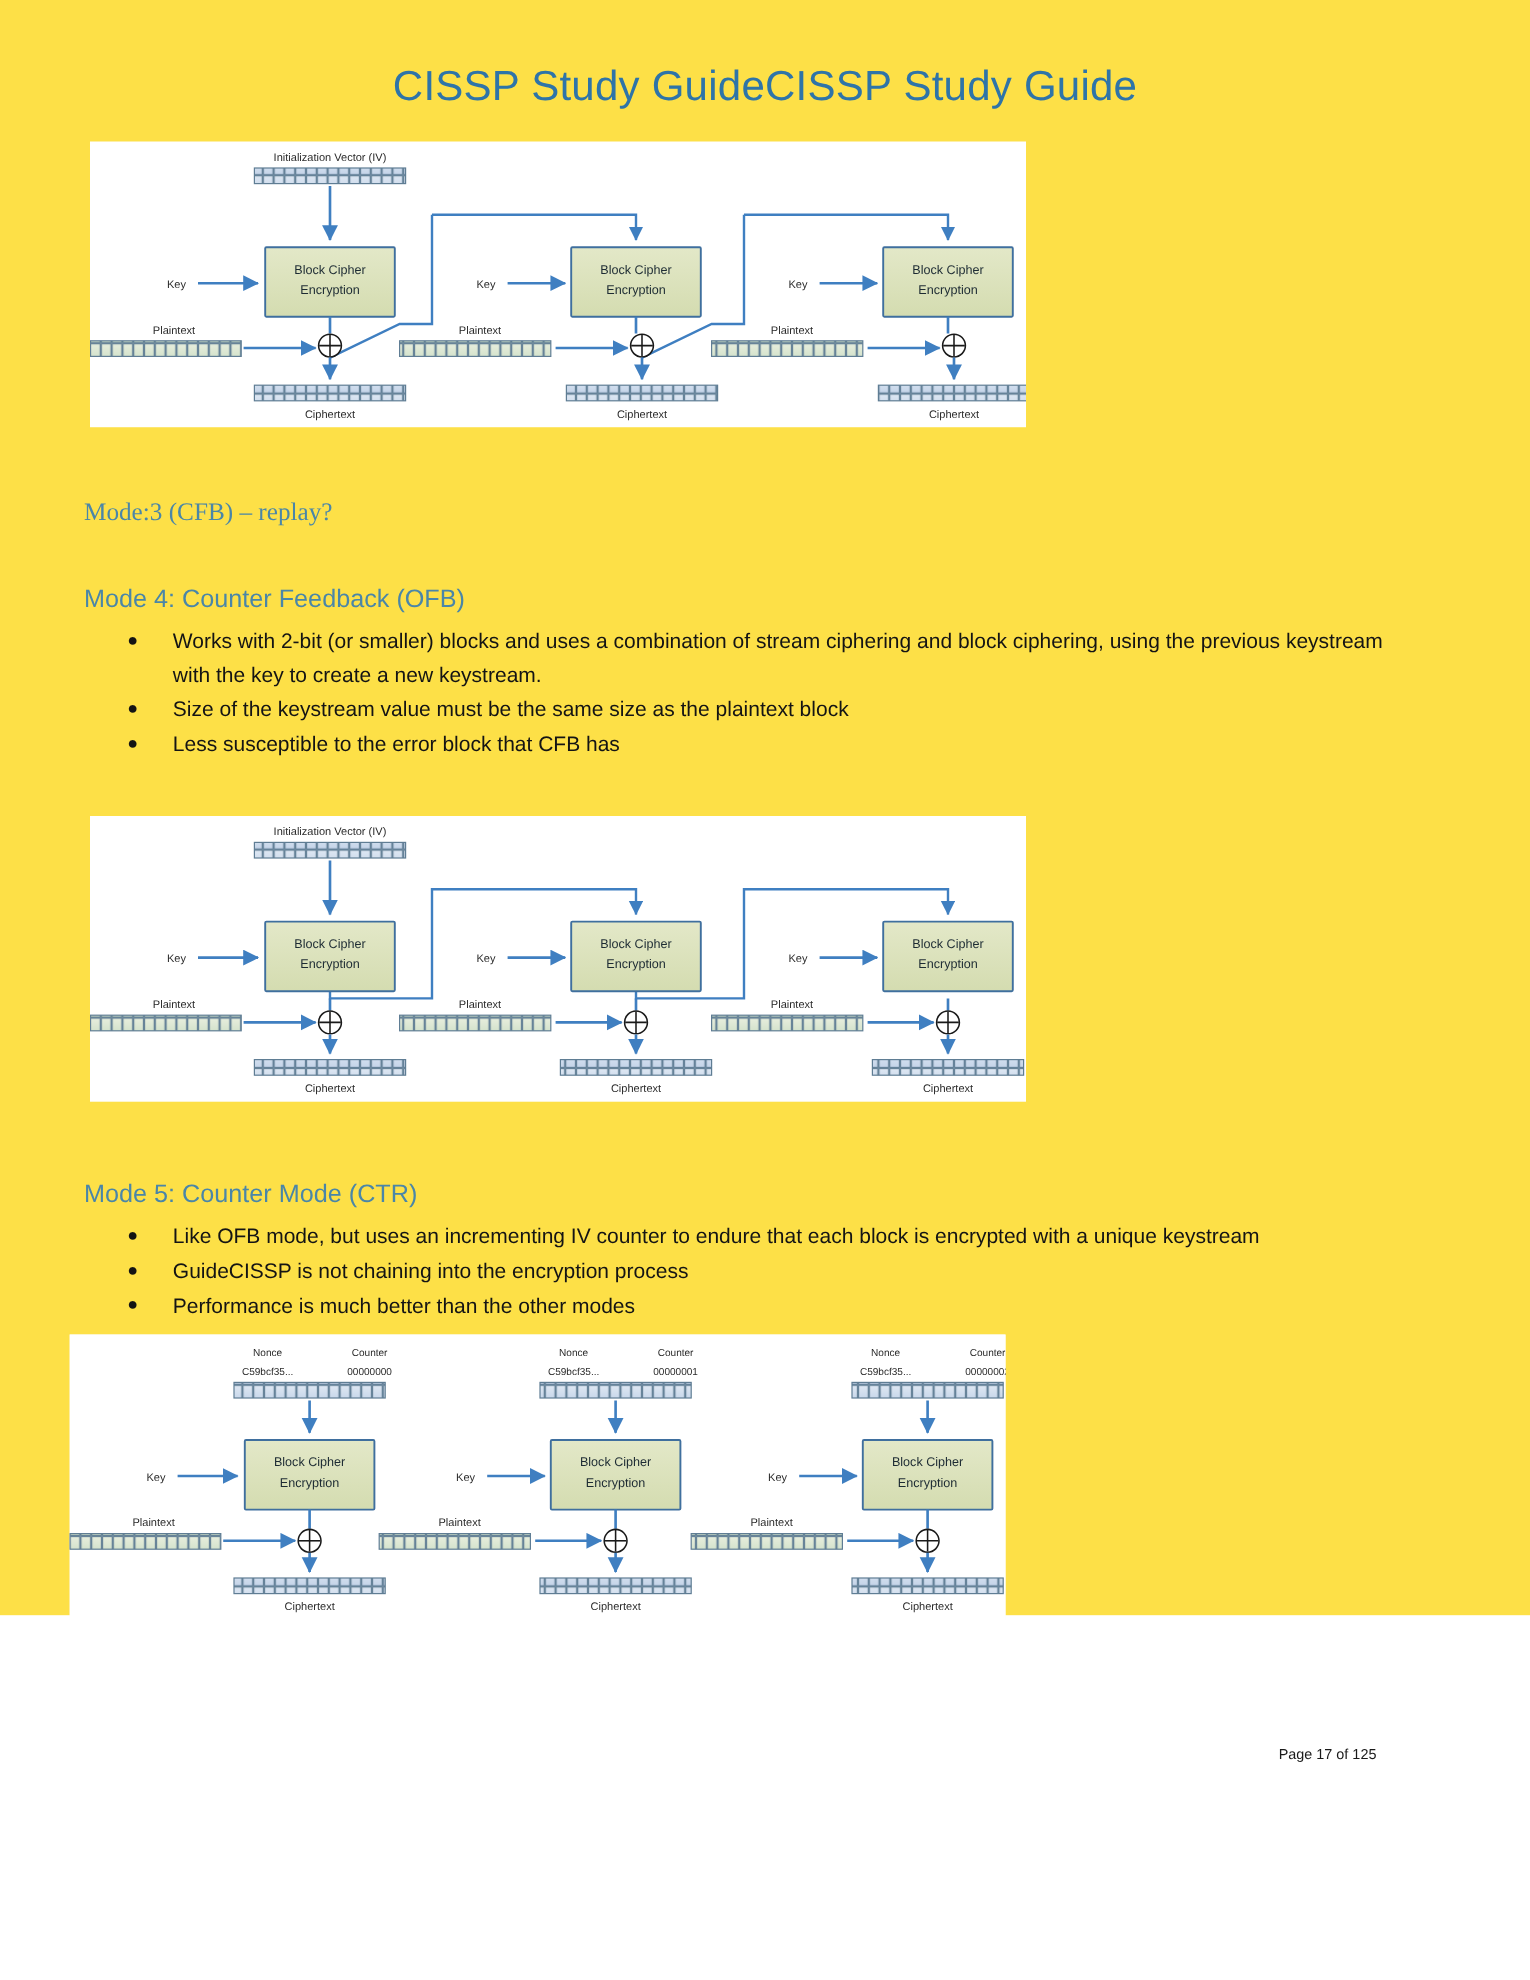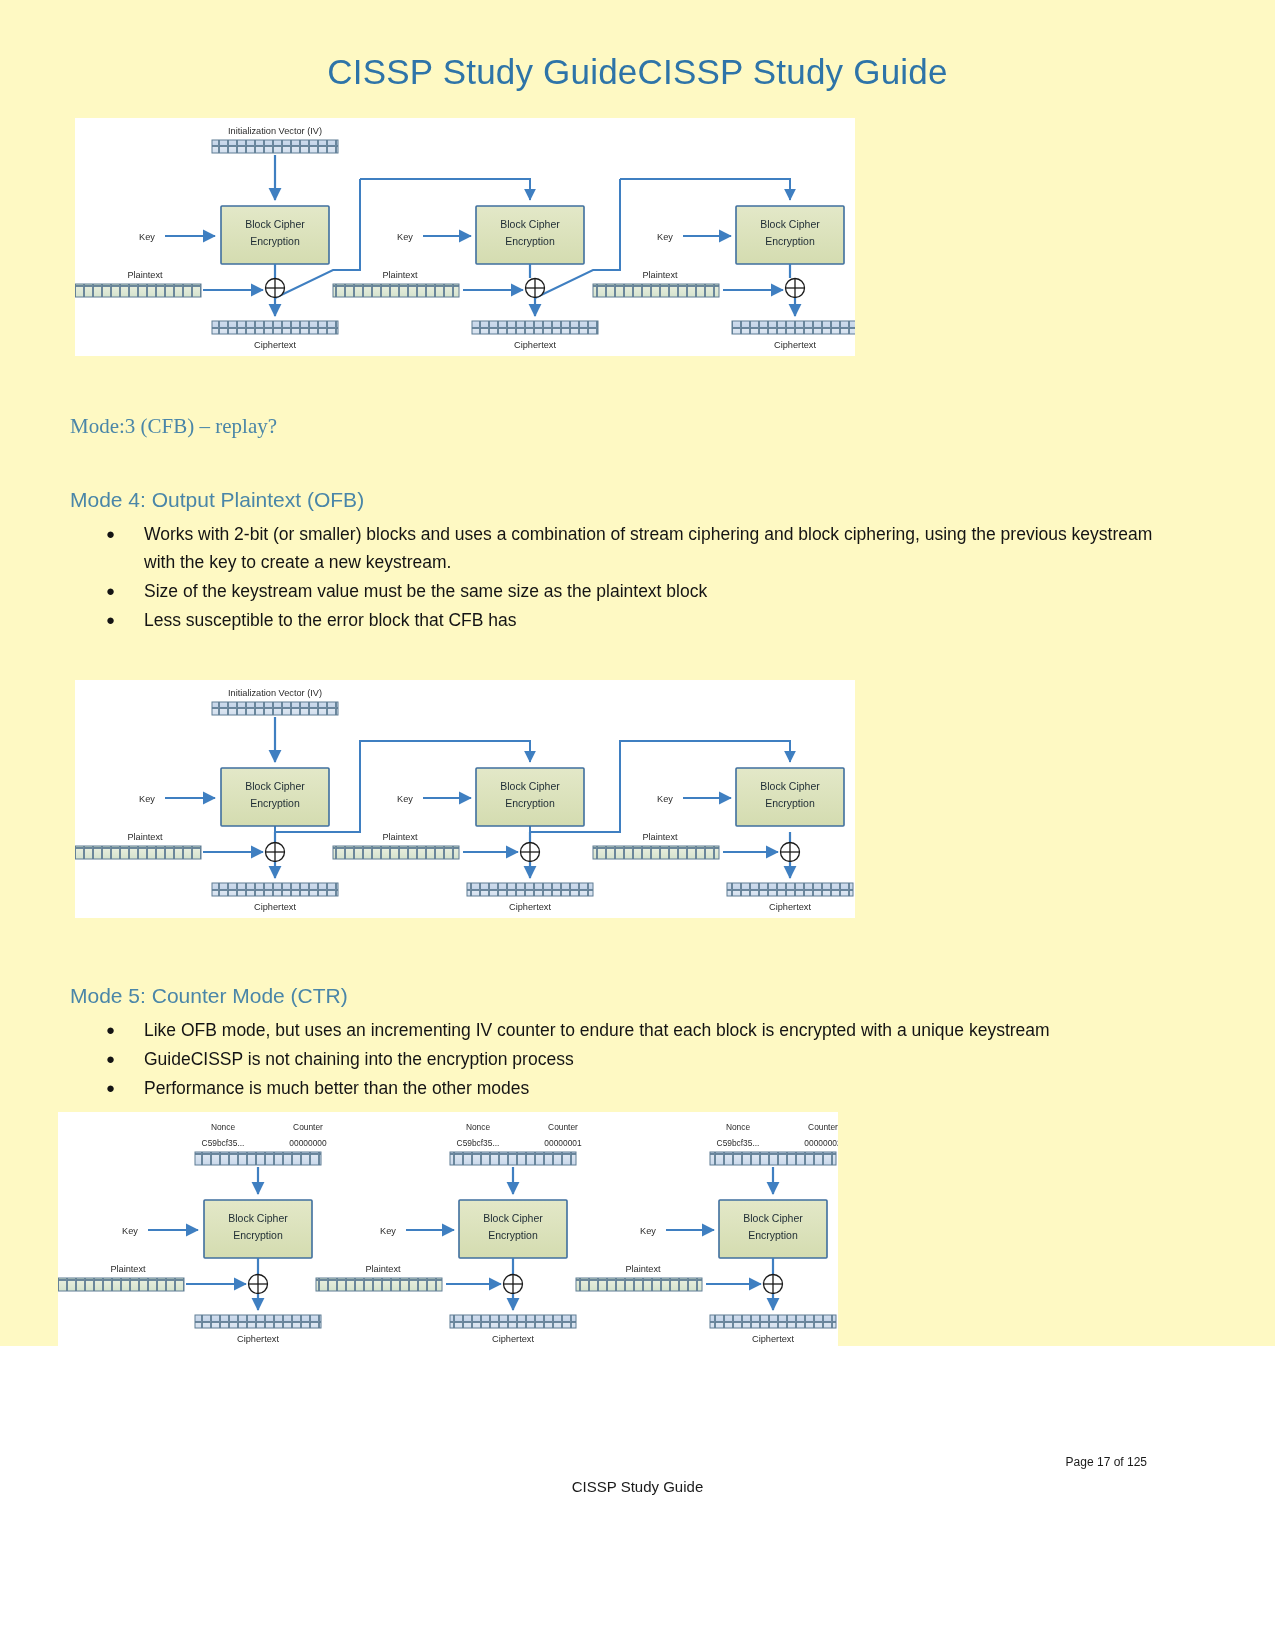--- a/index.html
+++ b/index.html
@@ -13,21 +13,21 @@
     position: relative;
     font-family: "Liberation Sans", sans-serif;
     color: #000000;
     overflow: hidden;
   }
 
   .page {
     position: relative;
     width: 1275px;
     height: 1346px;
-    background: #fef9c3;
+    background: #fde047;
   }
 
   
   .doc-title {
     position: absolute;
     top: 52px;
     left: 0;
     width: 1275px;
     text-align: center;
     font-size: 35px;
@@ -210,21 +210,21 @@
         <line x1="648" y1="172" x2="708" y2="172" stroke="#3f7fc1" stroke-width="2.2" marker-end="url(#ah1)"></line>
         <line x1="720" y1="180" x2="720" y2="198" stroke="#3f7fc1" stroke-width="2.2" marker-end="url(#ah1)"></line>
         <rect x="657" y="203" width="126" height="13" fill="url(#bits-blue1)" stroke="#5f7d94" stroke-width="1"></rect>
         <text class="d-lbl" x="720" y="230" text-anchor="middle">Ciphertext</text>
       </g>
     </svg>
   </div>
 
   <div class="heading" id="heading-cfb">Mode:3 (CFB) – replay?</div>
 
-  <div class="heading" id="heading-ofb">Mode 4: Output Plaintext (OFB)</div>
+  <div class="heading" id="heading-ofb">Mode 4: Counter Feedback (OFB)</div>
   <div class="bullet-list" id="list-ofb">
     <div class="bullet-item">
       <span class="dot">●</span>
       <span class="txt">Works with 2-bit (or smaller) blocks and uses a combination of stream ciphering and block ciphering, using the previous keystream with the key to create a new keystream.</span>
     </div>
     <div class="bullet-item">
       <span class="dot">●</span>
       <span class="txt">Size of the keystream value must be the same size as the plaintext block</span>
     </div>
     <div class="bullet-item">
@@ -443,15 +443,14 @@
         <rect x="518" y="166" width="126" height="13" fill="url(#bits-green3)" stroke="#5f7d94" stroke-width="1"></rect>
         <line x1="648" y1="172" x2="703" y2="172" stroke="#3f7fc1" stroke-width="2.2" marker-end="url(#ah3)"></line>
         <line x1="715" y1="182" x2="715" y2="198" stroke="#3f7fc1" stroke-width="2.2" marker-end="url(#ah3)"></line>
         <rect x="652" y="203" width="126" height="13" fill="url(#bits-blue3)" stroke="#5f7d94" stroke-width="1"></rect>
         <text class="d-lbl" x="715" y="230" text-anchor="middle">Ciphertext</text>
       </g>
     </svg>
   </div>
 
   <div class="footer-page">Page 17 of 125</div>
-  <div class="footer-center">CISSP Study Guide</div>
 
 </div>
 
 </body></html>

